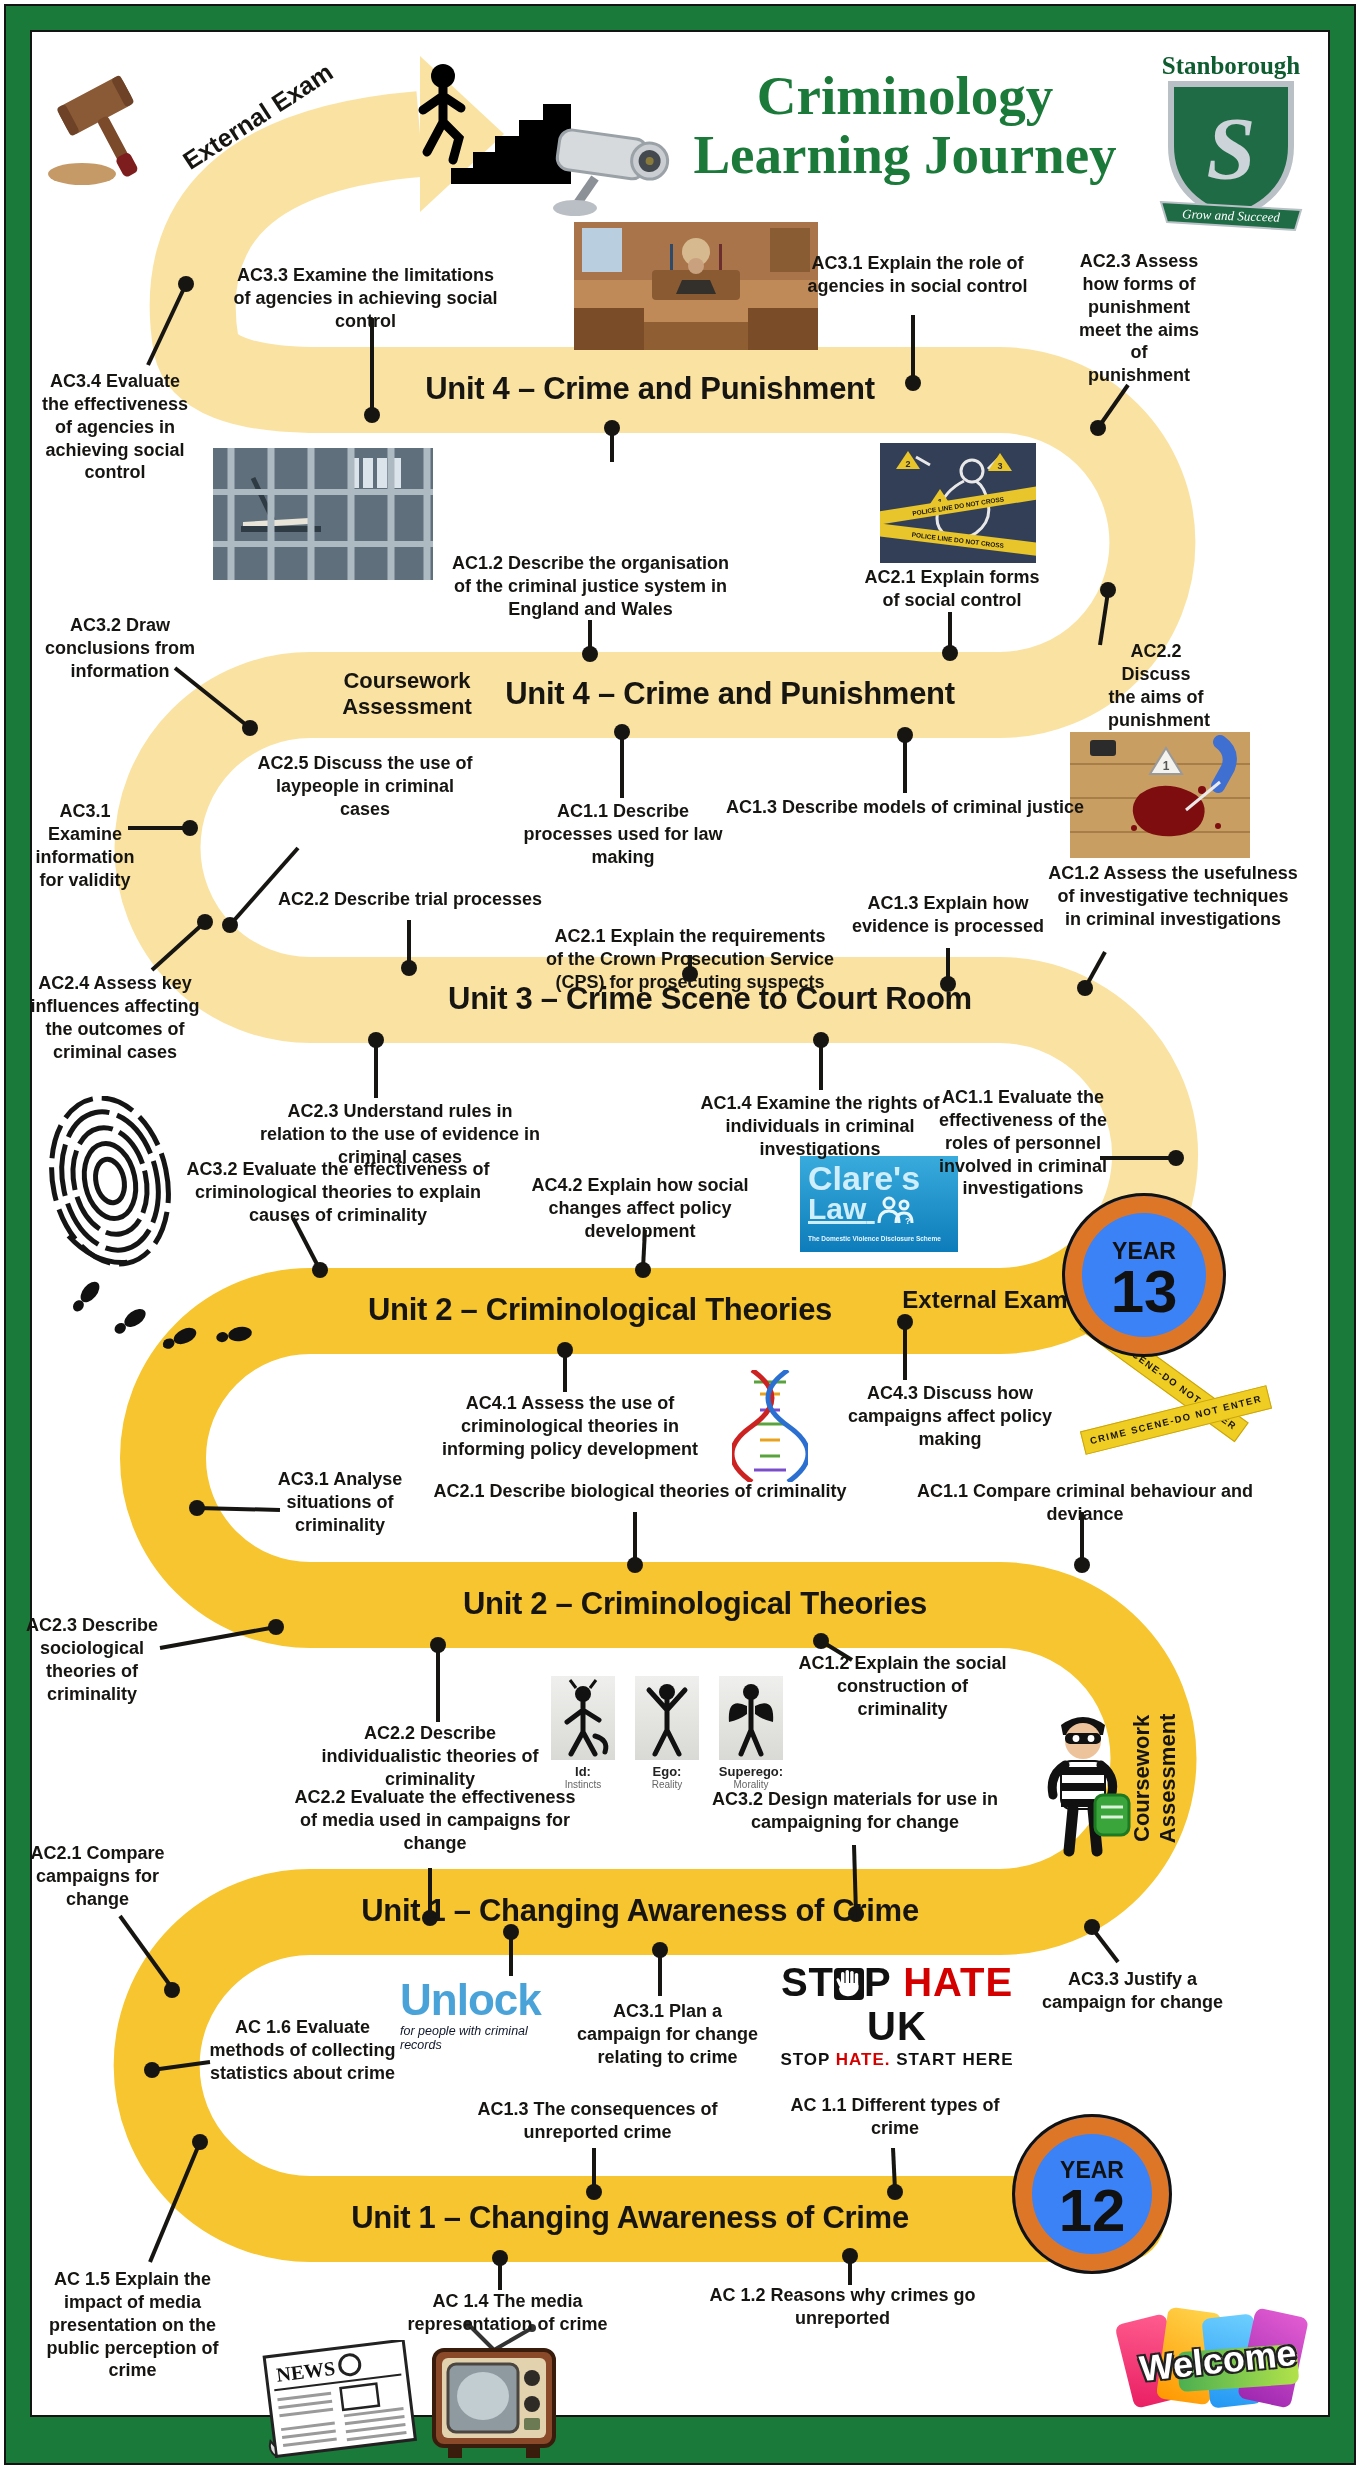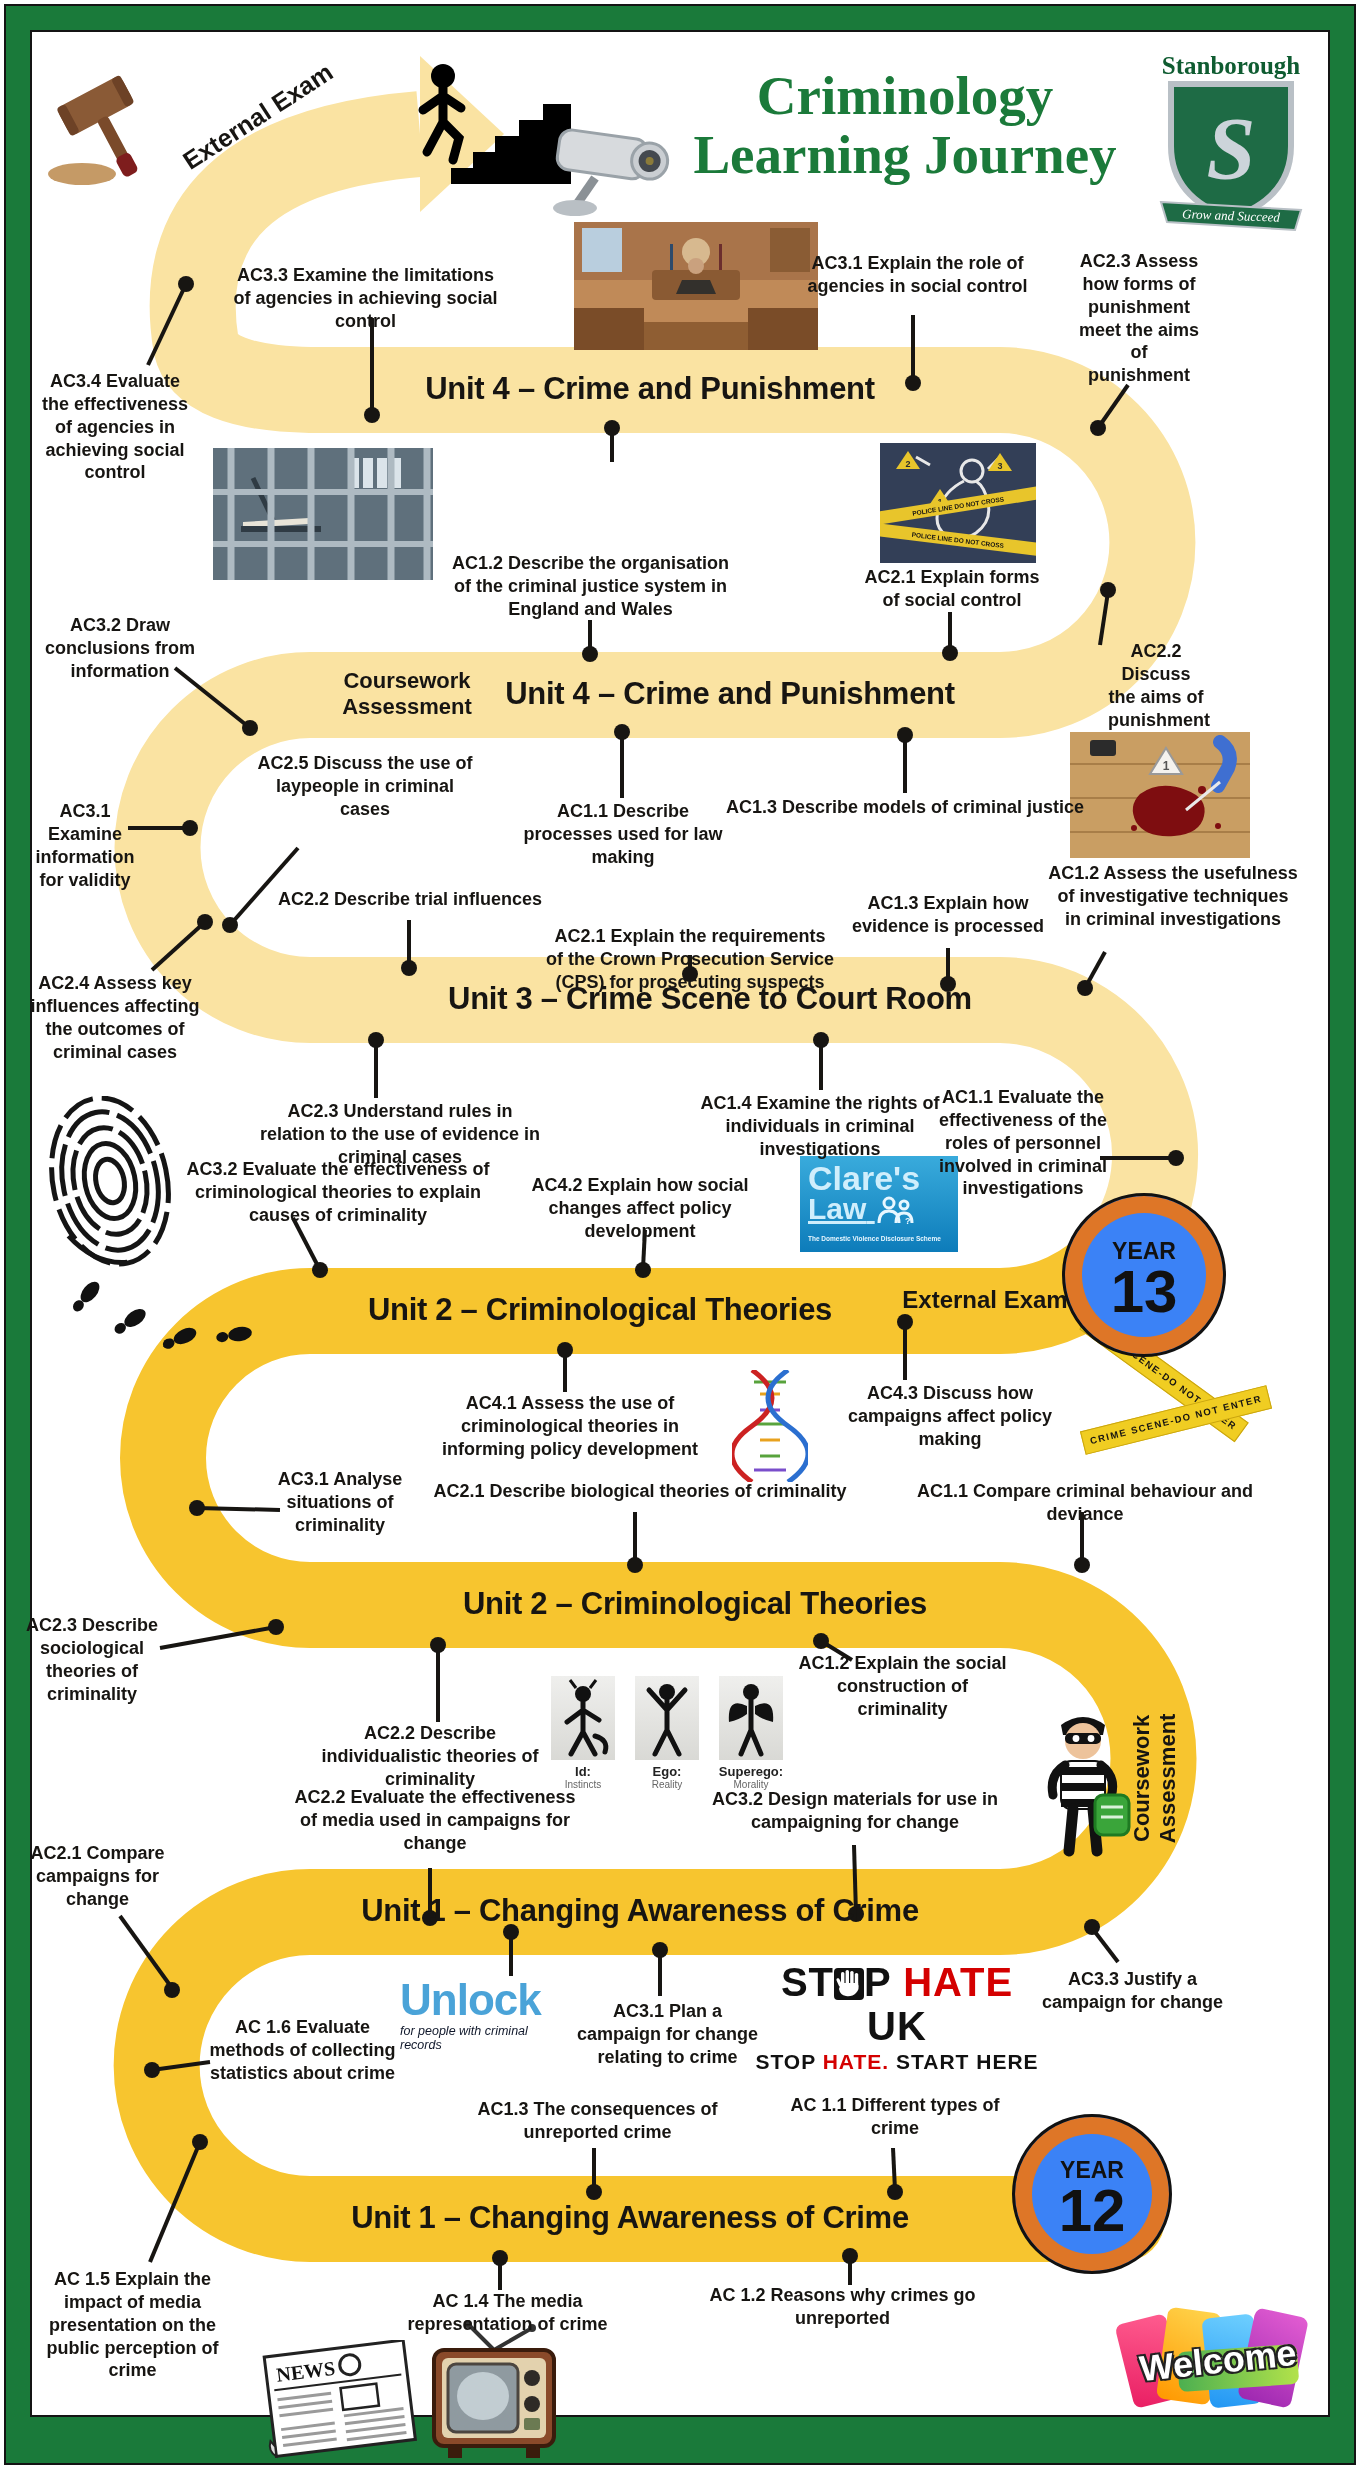--- a/index.html
+++ b/index.html
@@ -30,21 +30,21 @@
           color:#cfeefc;font-weight:bold;padding:6px 8px;}
   .clares .l1{font-size:34px;line-height:0.95;}
   .clares .l2{font-size:30px;line-height:1;text-decoration:underline;}
   .clares .sub{font-size:6.5px;font-weight:bold;color:#e8f7ff;margin-top:10px;}
   .unlock{position:absolute;z-index:3;}
   .unlock .name{font-size:44px;font-weight:bold;color:var(--unlock-blue,#4aa3d8);letter-spacing:-1px;line-height:1;}
   .unlock .tag{font-size:12.5px;font-style:italic;color:#0f172a;margin-top:2px;}
   .stophate{position:absolute;z-index:3;text-align:center;}
   .stophate .l1{font-size:40px;font-weight:bold;letter-spacing:1px;color:#111;line-height:1;}
   .stophate .l1 .red{color:var(--accent-red,#d40000);}
-  .stophate .l2{font-size:21px;font-weight:bold;color:#111;margin-top:4px;letter-spacing:1px;}
+  .stophate .l2{font-size:17px;font-weight:bold;color:#111;margin-top:4px;letter-spacing:1px;}
   .stophate .l2 .red{color:var(--accent-red,#d40000);}
   .handbox{display:inline-block;vertical-align:-4px;}
   .tapebar{position:absolute;background:#f0cd22;border:1px solid #c9a40f;color:#171512;
            font-weight:bold;font-size:9.5px;letter-spacing:1.5px;text-align:center;
            line-height:22px;width:190px;height:22px;z-index:3;}
   .freud{position:absolute;width:70px;text-align:center;z-index:3;}
   .freud .box{width:64px;height:84px;margin:0 auto;background:linear-gradient(180deg,#efefed,#d9d9d5);}
   .freud .t{font-size:13px;font-weight:bold;color:#222;margin-top:4px;}
   .freud .s{font-size:10px;color:#666;}
   .welcome{position:absolute;z-index:3;width:200px;height:110px;}
@@ -490,21 +490,21 @@
   <div class="lbl" style="left:1078px;top:250px;width:122px">AC2.3 Assess how forms of punishment meet the aims of punishment</div>
   <div class="lbl" style="left:40px;top:370px;width:150px">AC3.4 Evaluate the effectiveness of agencies in achieving social control</div>
   <div class="lbl" style="left:448px;top:552px;width:285px">AC1.2 Describe the organisation of the criminal justice system in England and Wales</div>
   <div class="lbl" style="left:862px;top:566px;width:180px">AC2.1 Explain forms of social control</div>
   <div class="lbl" style="left:1108px;top:640px;width:96px">AC2.2 Discuss the aims of punishment</div>
   <div class="lbl" style="left:40px;top:614px;width:160px">AC3.2 Draw conclusions from information</div>
   <div class="lbl" style="left:255px;top:752px;width:220px">AC2.5 Discuss the use of laypeople in criminal cases</div>
   <div class="lbl" style="left:518px;top:800px;width:210px">AC1.1 Describe processes used for law making</div>
   <div class="lbl" style="left:715px;top:796px;width:380px">AC1.3 Describe models of criminal justice</div>
   <div class="lbl" style="left:30px;top:800px;width:110px">AC3.1 Examine information for validity</div>
-  <div class="lbl" style="left:270px;top:888px;width:280px">AC2.2 Describe trial influences</div>
+  <div class="lbl" style="left:270px;top:888px;width:280px">AC2.2 Describe trial processes</div>
   <div class="lbl" style="left:545px;top:925px;width:290px">AC2.1 Explain the requirements of the Crown Prosecution Service (CPS) for prosecuting suspects</div>
   <div class="lbl" style="left:848px;top:892px;width:200px">AC1.3 Explain how evidence is processed</div>
   <div class="lbl" style="left:1048px;top:862px;width:250px">AC1.2 Assess the usefulness of investigative techniques in criminal investigations</div>
   <div class="lbl" style="left:25px;top:972px;width:180px">AC2.4 Assess key influences affecting the outcomes of criminal cases</div>
   <div class="lbl" style="left:255px;top:1100px;width:290px">AC2.3 Understand rules in relation to the use of evidence in criminal cases</div>
   <div class="lbl" style="left:700px;top:1092px;width:240px">AC1.4 Examine the rights of individuals in criminal investigations</div>
   <div class="lbl" style="left:938px;top:1086px;width:170px">AC1.1 Evaluate the effectiveness of the roles of personnel involved in criminal investigations</div>
   <div class="lbl" style="left:178px;top:1158px;width:320px">AC3.2 Evaluate the effectiveness of criminological theories to explain causes of criminality</div>
   <div class="lbl" style="left:520px;top:1174px;width:240px">AC4.2 Explain how social changes affect policy development</div>
   <div class="lbl" style="left:425px;top:1392px;width:290px">AC4.1 Assess the use of criminological theories in informing policy development</div>

